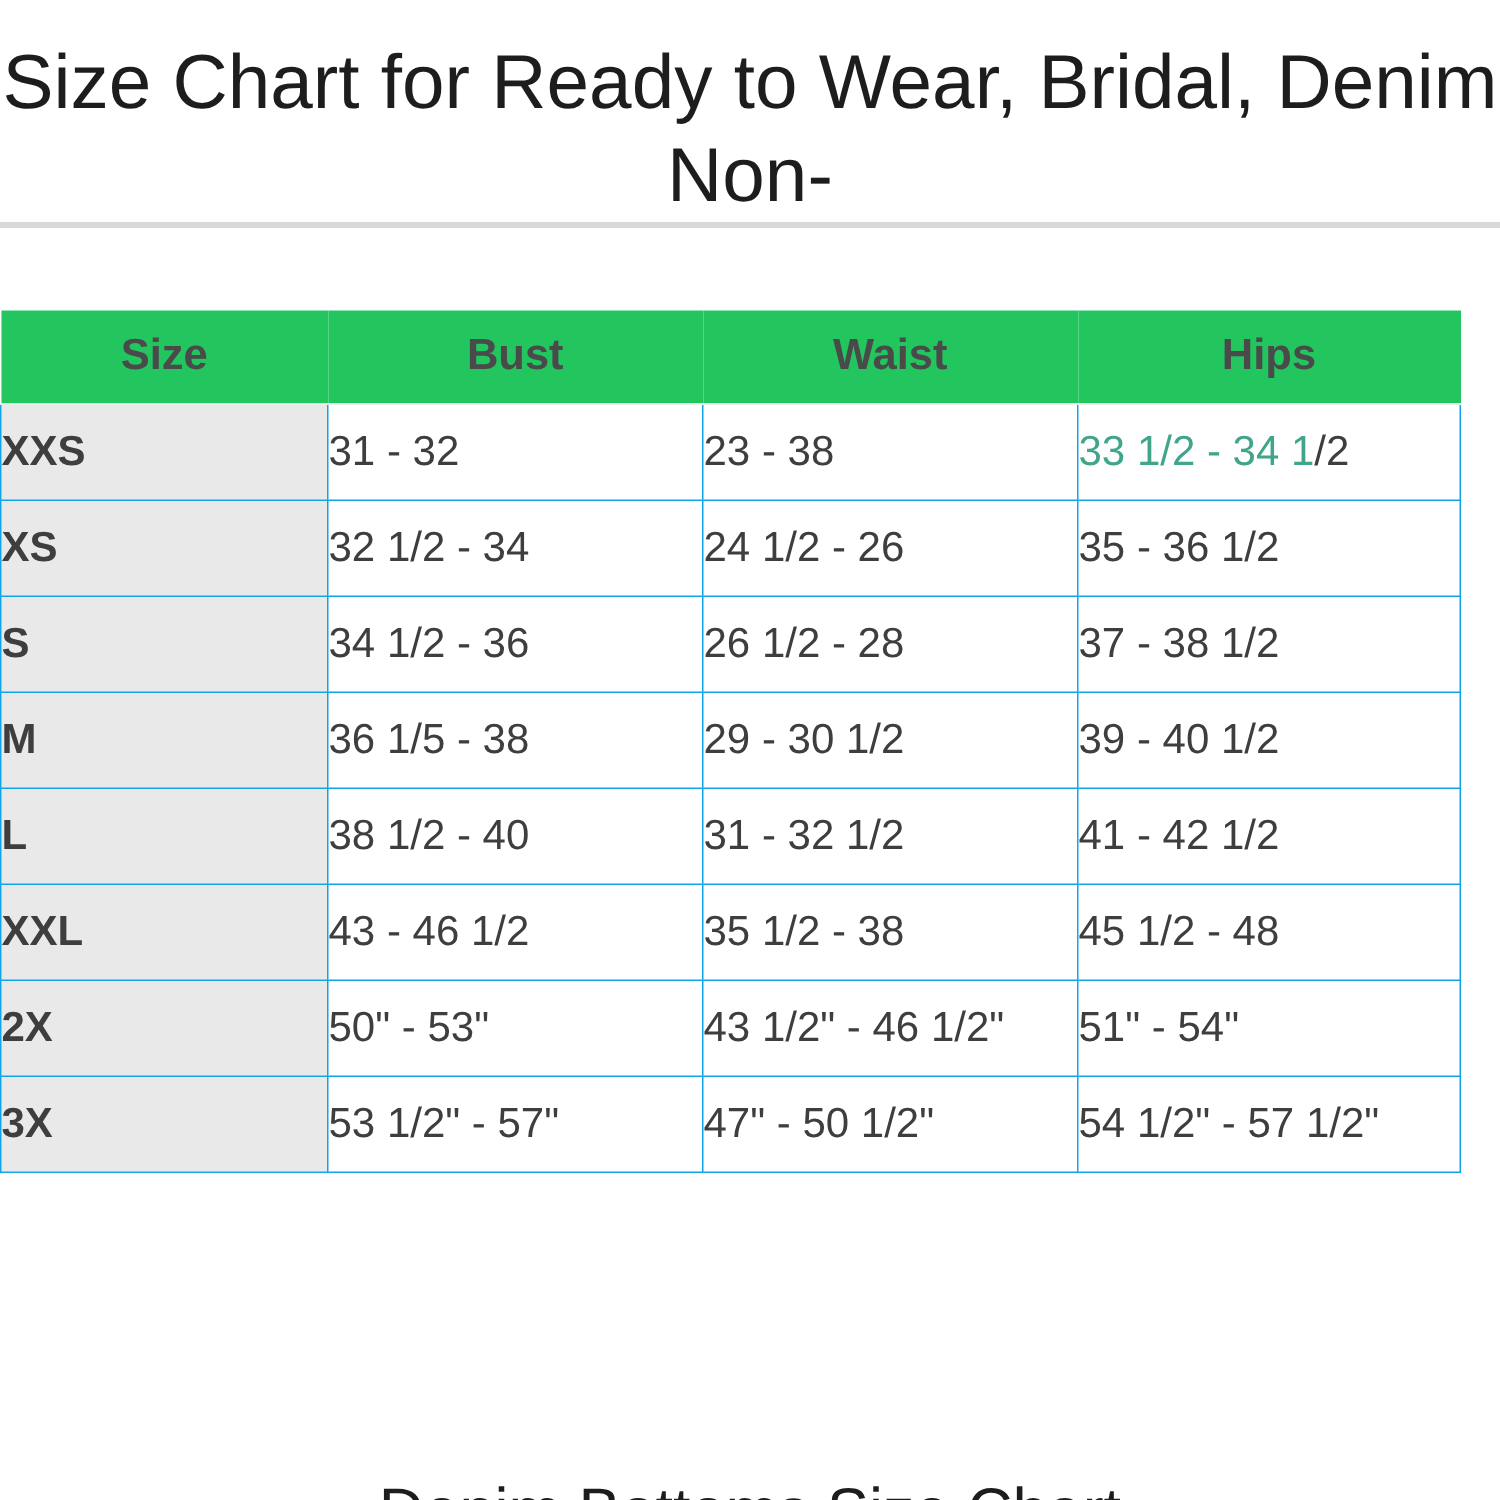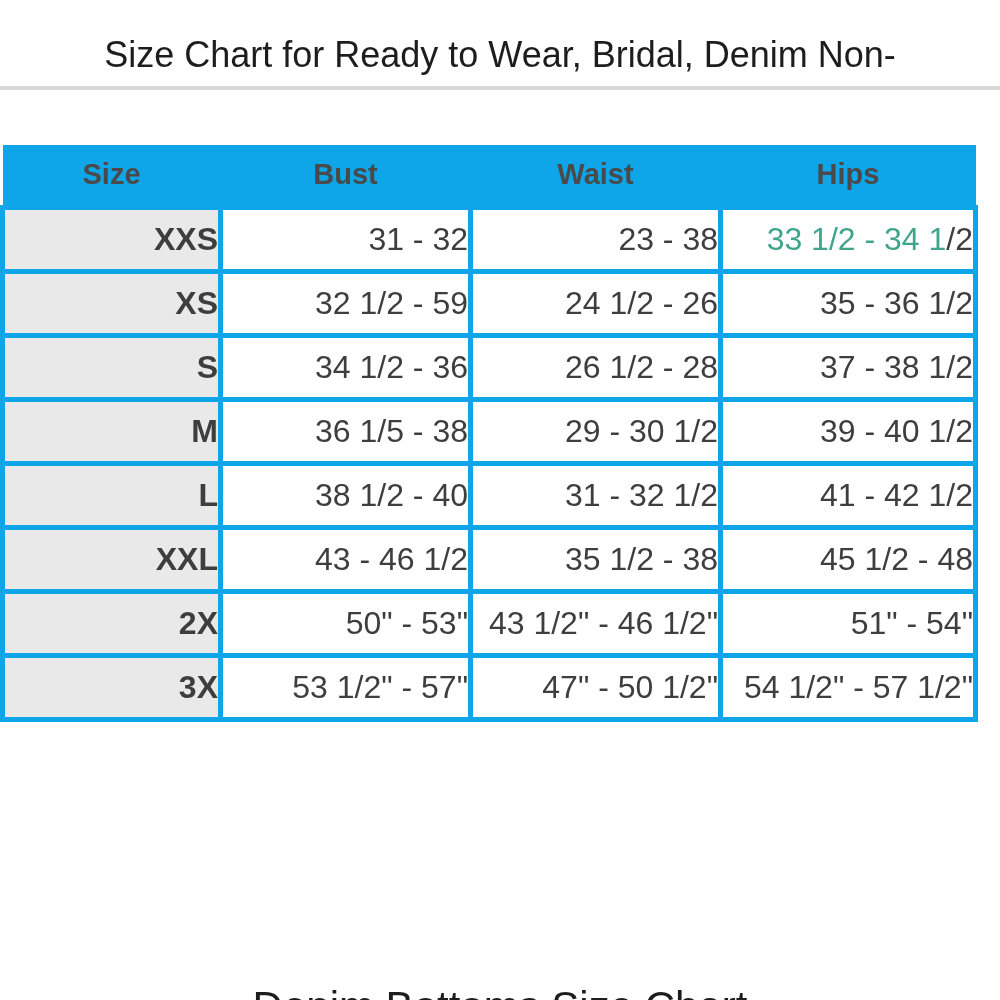--- a/index.html
+++ b/index.html
@@ -6,21 +6,21 @@
   html, body {
     width: 1000px; height: 1000px;
     background: #ffffff;
     overflow: hidden;
     position: relative;
     font-family: "Liberation Sans", "DejaVu Sans", sans-serif;
   }
   .page-title {
     margin-top: 24px;
     text-align: center;
-    font-size: 36px;
+    font-size: 51px;
     font-weight: 400;
     color: #1d1d1d;
     line-height: 62px;
   }
   .page-title .line { display: block; }
   .title-divider {
     margin-top: 0px;
     width: 1000px;
     height: 4px;
     background: #d8d8d8;
@@ -38,29 +38,29 @@
   col.c-hips  { width: 255px; }
   table.size-chart th {
     height: 62px;
     font-size: 29px;
     font-weight: bold;
     color: #4a4a4a;
     text-align: center;
     vertical-align: middle;
     border: none;
     border-bottom: 1px solid #ececec;
-    background: #0ea5e9;
+    background: #22c55e;
   }
   table.size-chart td {
     height: 64px;
-    font-size: 32px;
+    font-size: 28px;
     color: #3e3e3e;
-    text-align: right;
+    text-align: left;
     vertical-align: middle;
-    border: 5px solid #0ea5e9;
+    border: 1px solid #0ea5e9;
     background: #ffffff;
   }
   table.size-chart td.size-col {
     background: #e9e9e9;
     font-weight: bold;
   }
   a.measure-link {
     color: #41a58c;
     text-underline-offset: 5px;
     cursor: pointer;
@@ -104,21 +104,21 @@
   </thead>
   <tbody>
     <tr>
       <td class="size-col">XXS</td>
       <td>31 - 32</td>
       <td>23 - 38</td>
       <td><a class="measure-link">33 1/2 - 34 1</a><span>/2</span></td>
     </tr>
     <tr>
       <td class="size-col">XS</td>
-      <td>32 1/2 - 59</td>
+      <td>32 1/2 - 34</td>
       <td>24 1/2 - 26</td>
       <td>35 - 36 1/2</td>
     </tr>
     <tr>
       <td class="size-col">S</td>
       <td>34 1/2 - 36</td>
       <td>26 1/2 - 28</td>
       <td>37 - 38 1/2</td>
     </tr>
     <tr>

